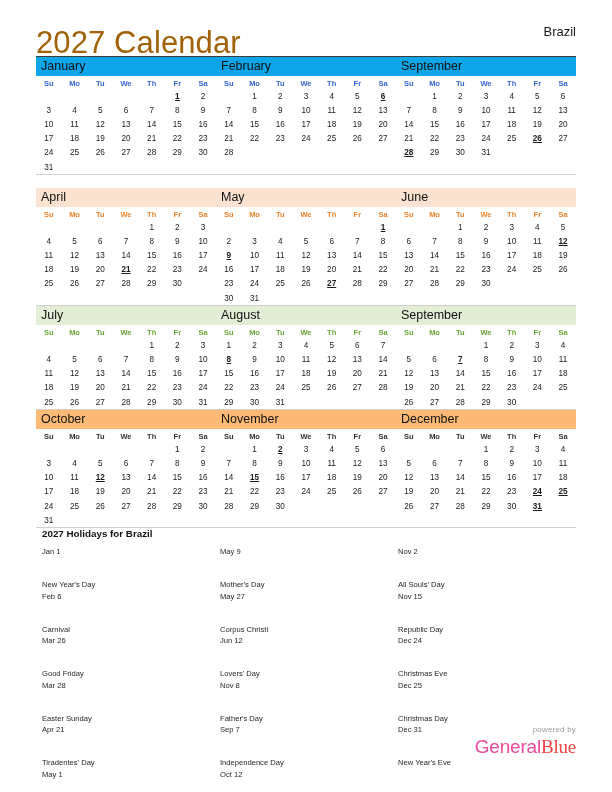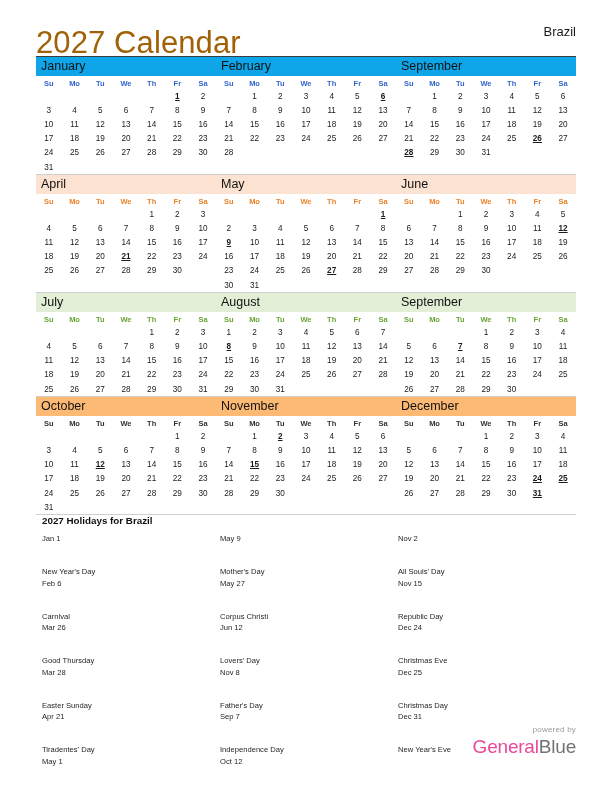--- a/index.html
+++ b/index.html
@@ -92,21 +92,21 @@
   td.hol {
     color: #e8000d;
     font-weight: bold;
     text-decoration: underline;
   }
   td.empty { color: transparent; }
 
   
   .q1 .month-name { background: #0ea5e9; }
   .q1 th { color: #3366cc; }
-  .q2 .month-name { background: #fbe2d1; }
+  .q2 .month-name { background: #fbe2d1; margin-top: 13px; }
   .q2 th { color: #e8832a; }
   .q3 .month-name { background: #e3eed6; }
   .q3 th { color: #6aa436; }
   .q4 .month-name { background: #fdba74; }
   .q4 th { color: #333333; }
 
   
   .holidays {
     margin-top: 0;
     padding-left: 6px;
@@ -152,21 +152,21 @@
     line-height: 11px;
     letter-spacing: 0.2px;
     margin-bottom: 1px;
   }
   .brand {
     font-size: 19px;
     line-height: 22px;
     letter-spacing: -0.2px;
   }
   .brand-general { color: #ec4899; }
-  .brand-blue { color: #737373; }
+  .brand-blue { color: #ef4444; font-family: Liberation Serif, serif; }
 </style>
 </head>
 <body>
 
 <div class="page">
 
   <div class="header">
     <span class="cal-title">2027 Calendar</span>
     <span class="cal-country">Brazil</span>
   </div>
@@ -972,21 +972,21 @@
           <div class="holiday-row">
             <span class="hol-date">Jan 1</span>
             <span class="hol-name">New Year's Day</span>
           </div>
           <div class="holiday-row">
             <span class="hol-date">Feb 6</span>
             <span class="hol-name">Carnival</span>
           </div>
           <div class="holiday-row">
             <span class="hol-date">Mar 26</span>
-            <span class="hol-name">Good Thursday</span>
+            <span class="hol-name">Good Friday</span>
           </div>
           <div class="holiday-row">
             <span class="hol-date">Mar 28</span>
             <span class="hol-name">Easter Sunday</span>
           </div>
           <div class="holiday-row">
             <span class="hol-date">Apr 21</span>
             <span class="hol-name">Tiradentes' Day</span>
           </div>
           <div class="holiday-row">

